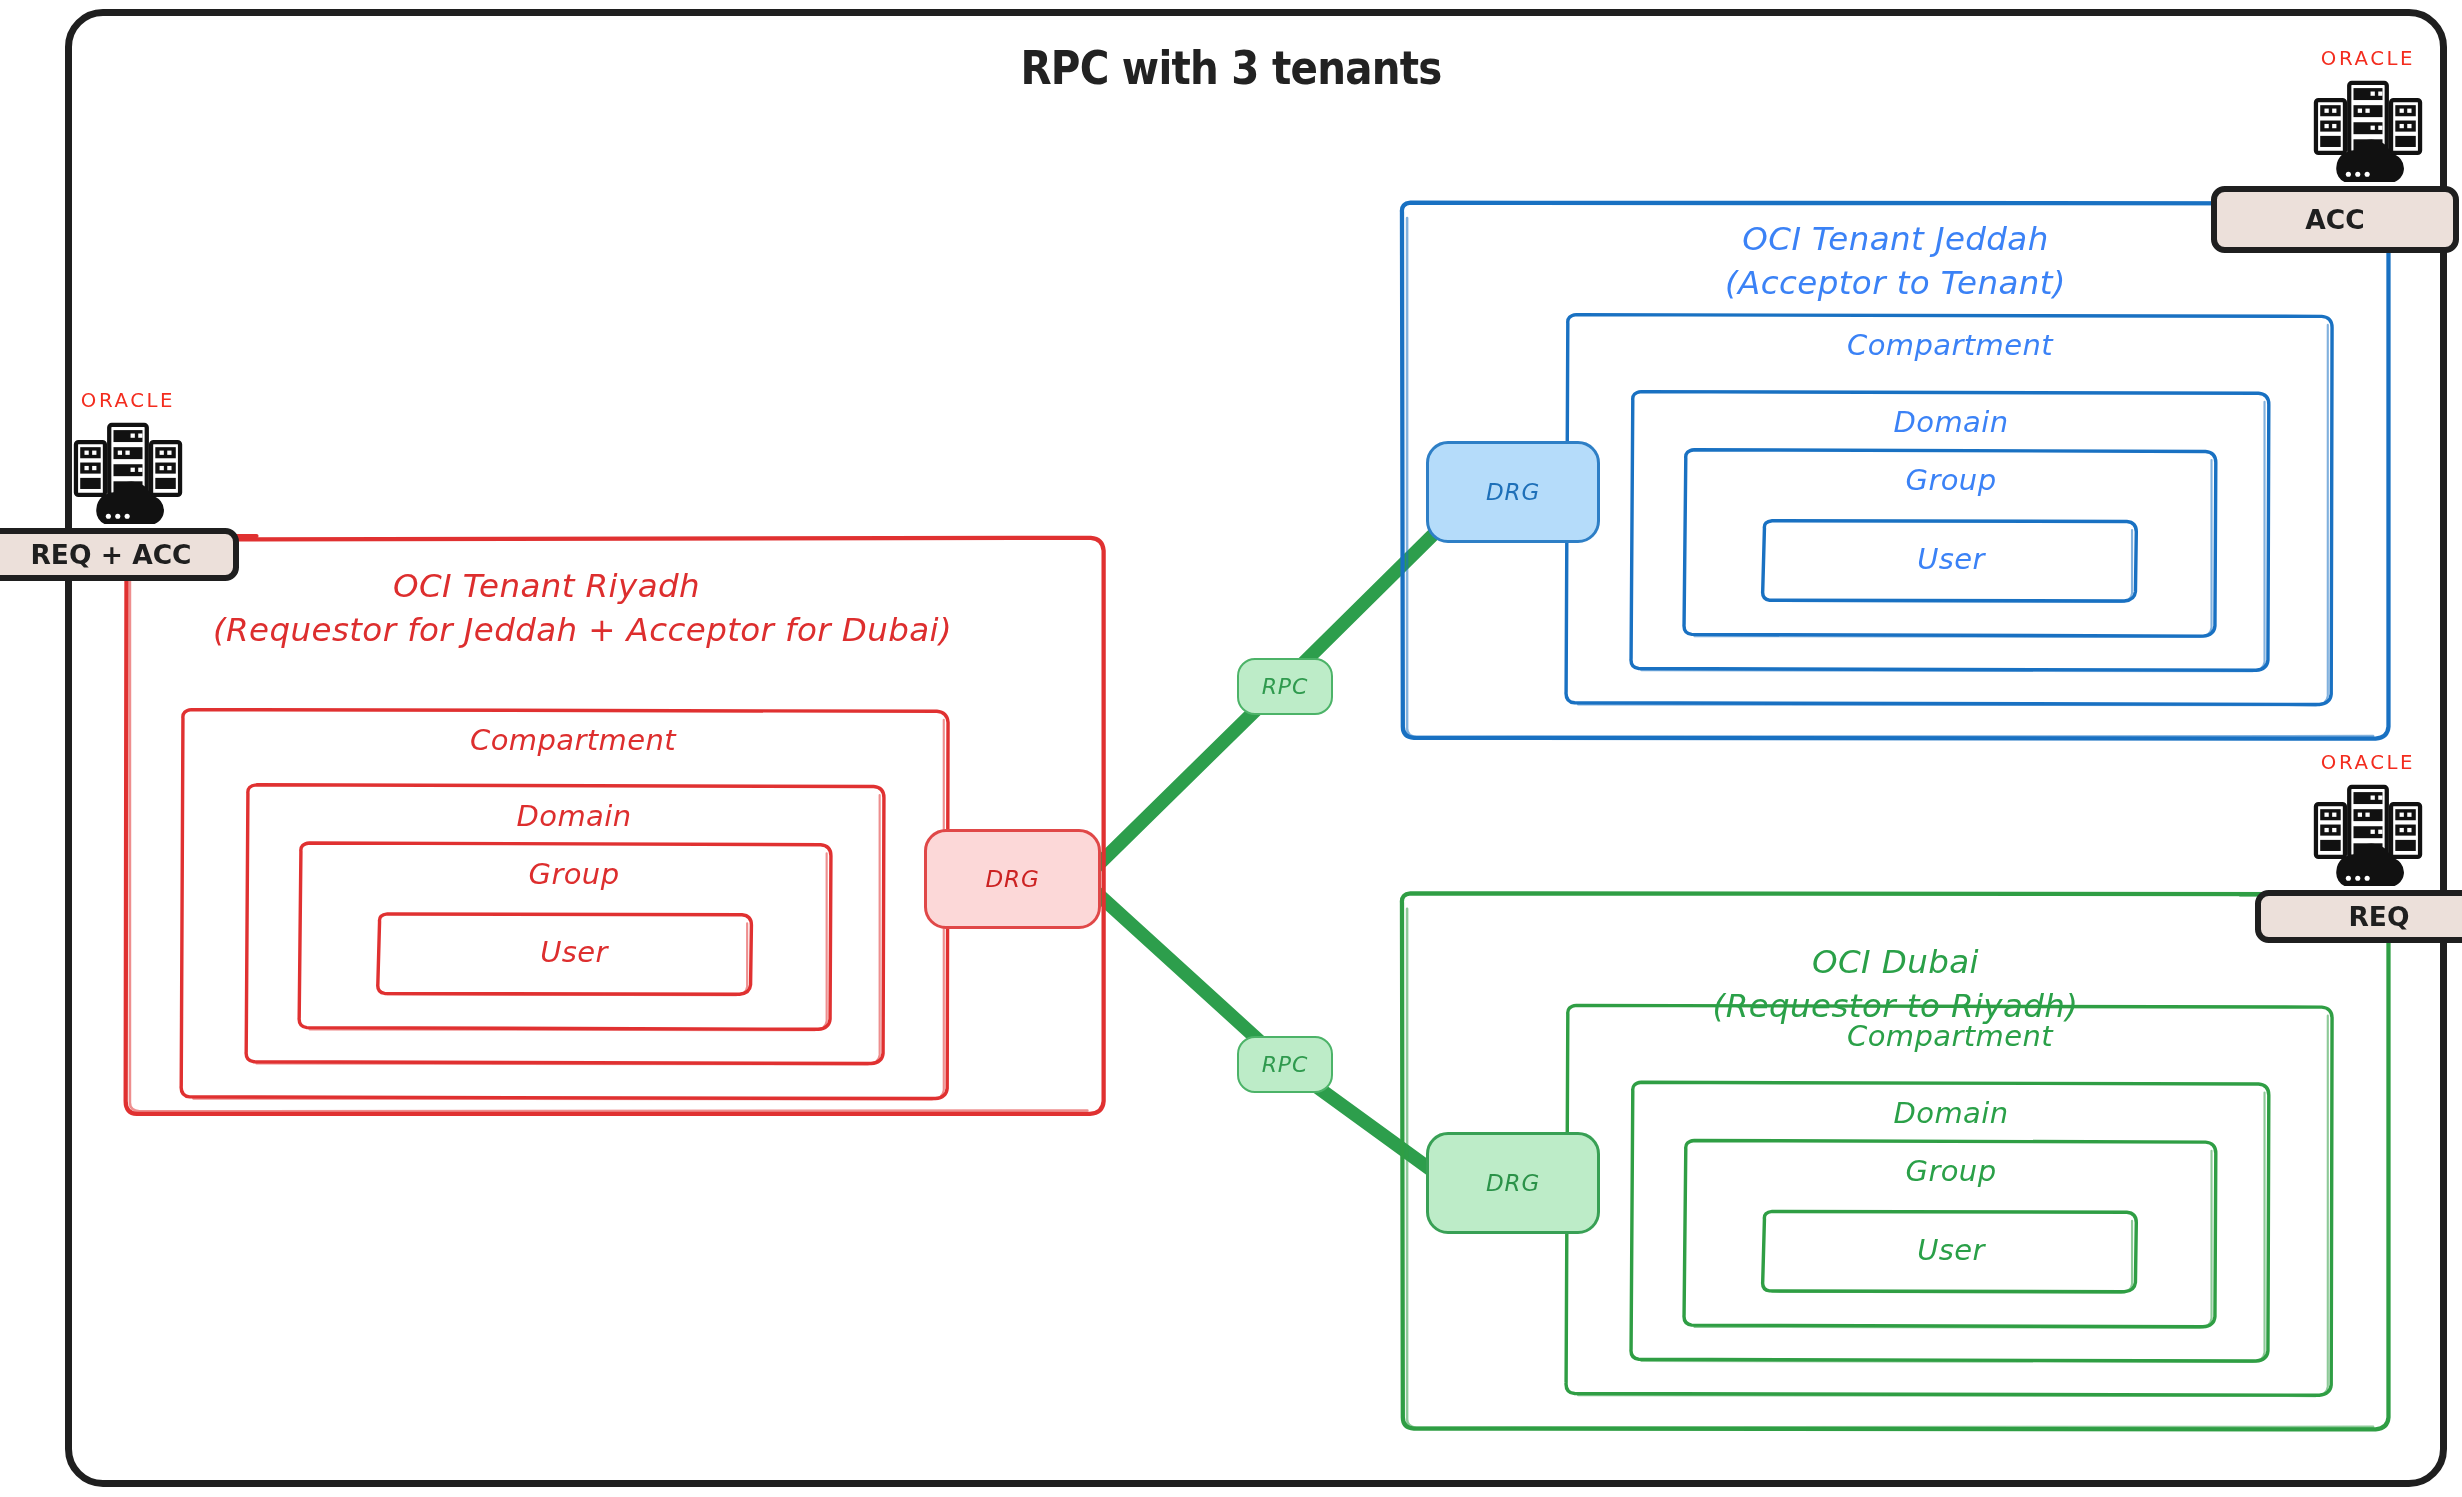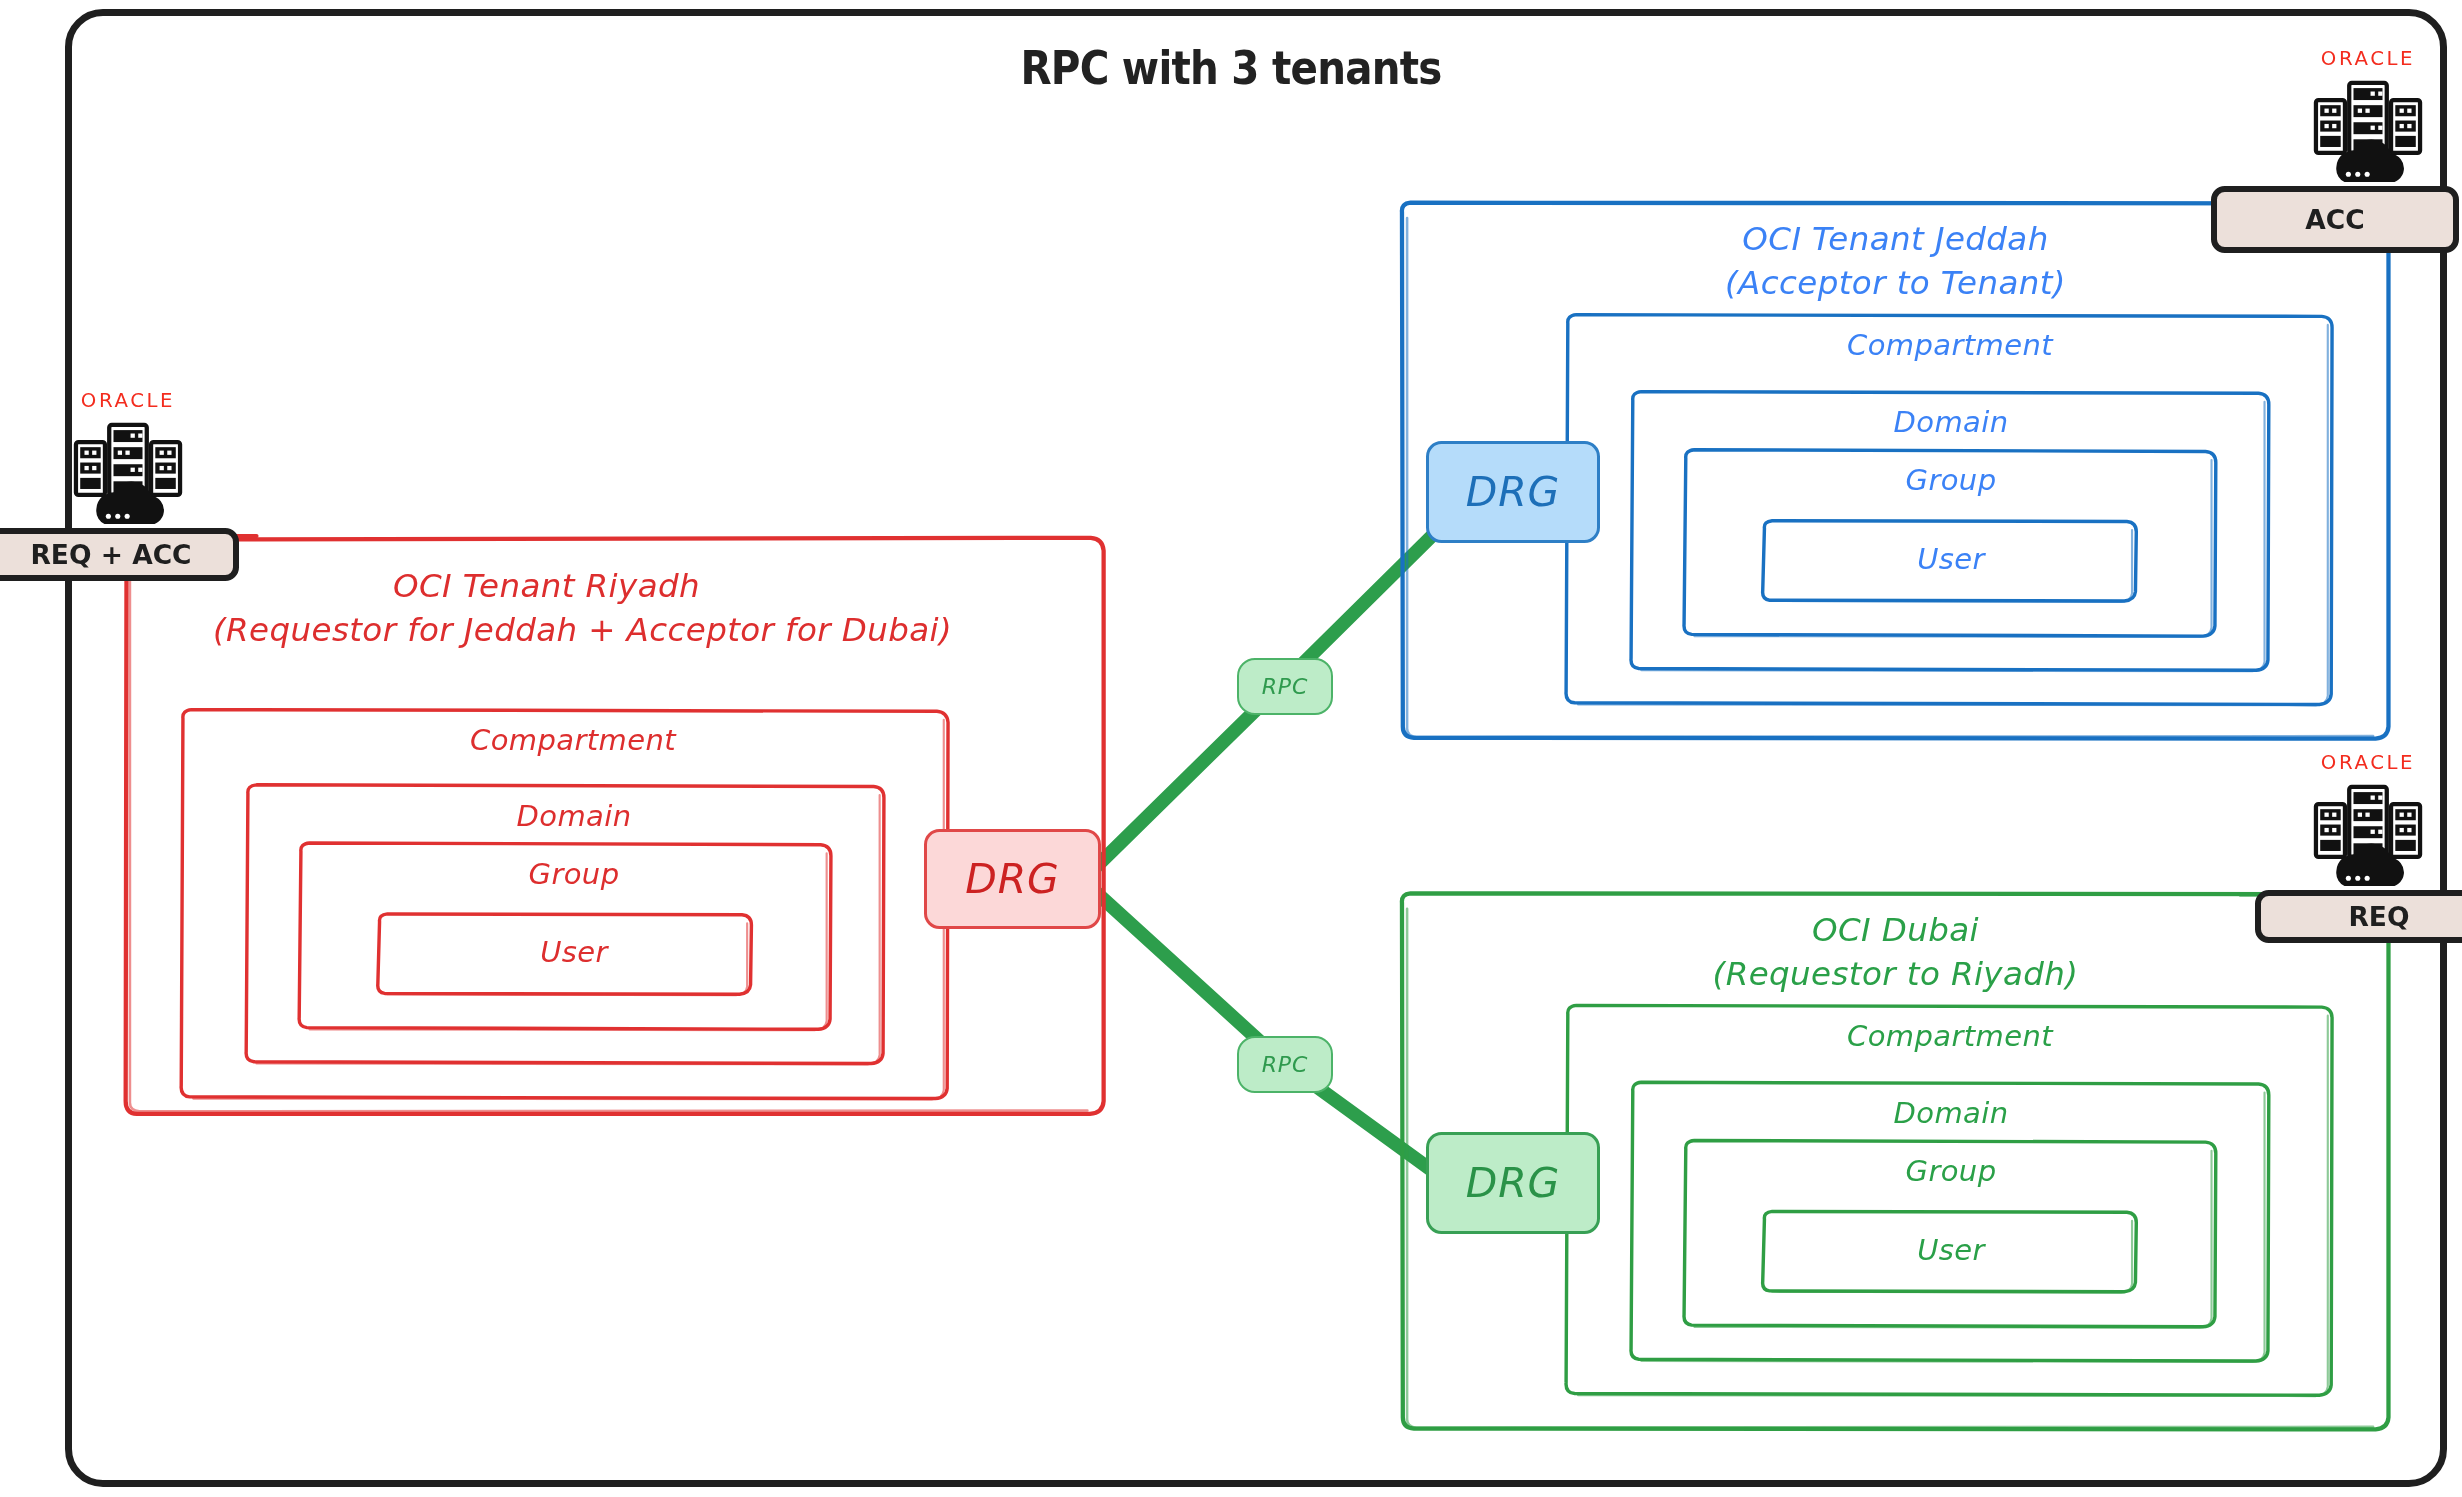--- a/index.html
+++ b/index.html
@@ -32,21 +32,21 @@
   .tenant-title{font-size:32.5px;line-height:44px;font-style:italic;}
   .boxlbl{font-size:29px;font-style:italic;}
 
   .red{color:#dd2e2e;margin-left:8px;}
   .blue{color:#3b82f6;}
   .green{color:#2aa048;}
 
   
   .chip{position:absolute;display:flex;align-items:center;justify-content:center;
         border-radius:15.4px;font-style:italic;letter-spacing:0.9px;}
-  .chip.drg{font-size:41px;border-width:3.4px;border-style:solid;}
+  .chip.drg{font-size:23px;border-width:3.4px;border-style:solid;border-radius:22px;}
   .chip.rpc{font-size:22px;border-width:2.6px;border-style:solid;border-radius:18px;}
 
   #drg-riyadh{left:924px;top:829px;width:171px;height:94px;
               background:#fcd8d8;border-color:#e04848;color:#cc2222;}
   #drg-jeddah{left:1426px;top:441px;width:168px;height:96px;
               background:#b5dcfa;border-color:#2e7fc6;color:#1d6fb8;}
   #drg-dubai {left:1426px;top:1132px;width:168px;height:96px;
               background:#bdecc8;border-color:#38a055;color:#2a9248;}
 
   #rpc-top   {left:1237px;top:658px;width:92px;height:53px;
@@ -189,21 +189,21 @@
 
 <div class="lbl tenant-title blue" style="left:1402px;top:217px;width:987px;">
   <div>OCI Tenant Jeddah</div>
   <div>(Acceptor to Tenant)</div>
 </div>
 <div class="lbl boxlbl blue" style="left:1568px;top:328px;width:764px;">Compartment</div>
 <div class="lbl boxlbl blue" style="left:1633px;top:405px;width:636px;">Domain</div>
 <div class="lbl boxlbl blue" style="left:1686px;top:463px;width:530px;">Group</div>
 <div class="lbl boxlbl blue" style="left:1765px;top:542px;width:372px;">User</div>
 
-<div class="lbl tenant-title green" style="left:1402px;top:908px;width:987px;">
+<div class="lbl tenant-title green" style="left:1402px;top:940px;width:987px;">
   <div>OCI Dubai</div>
   <div>(Requestor to Riyadh)</div>
 </div>
 <div class="lbl boxlbl green" style="left:1568px;top:1019px;width:764px;">Compartment</div>
 <div class="lbl boxlbl green" style="left:1633px;top:1096px;width:636px;">Domain</div>
 <div class="lbl boxlbl green" style="left:1686px;top:1154px;width:530px;">Group</div>
 <div class="lbl boxlbl green" style="left:1765px;top:1233px;width:372px;">User</div>
 
 <div class="chip drg" id="drg-riyadh">DRG</div>
 <div class="chip drg" id="drg-jeddah">DRG</div>

